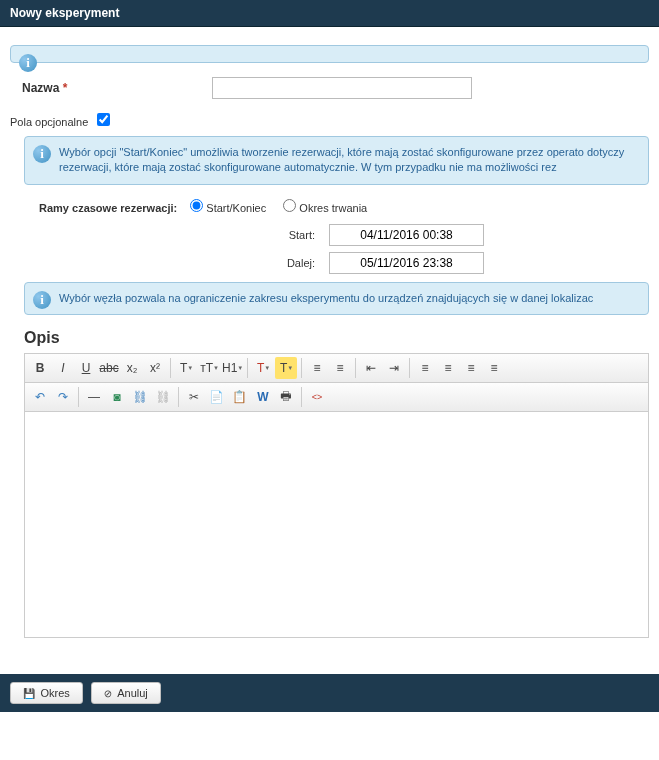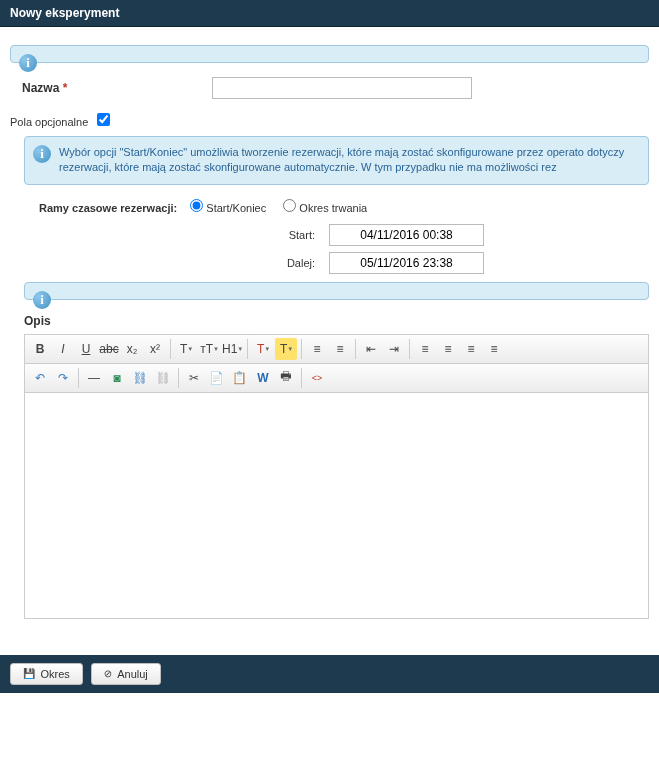--- a/index.html
+++ b/index.html
@@ -63,21 +63,21 @@
   .time-row .tlabel { width: 100px; text-align: right; padding-right: 14px; margin-left: 40px; }
   .time-row .text-input { width: 155px; text-align: center; }
   .select-input {
     border: 1px solid #bbb;
     padding: 2px 4px;
     font-size: 12px;
     width: 280px;
     background: #fff;
     height: 22px;
   }
-  .opis-label { font-weight: bold; margin: 12px 0 6px 0; font-size: 12px; }
+  .opis-label { font-weight: bold; margin: 12px 0 6px 0; font-size: 16px; }
   .editor-wrap {
     border: 1px solid #ccc;
     background: #fff;
     margin-bottom: 20px;
   }
   .toolbar {
     background: linear-gradient(#fdfdfd,#ececec);
     border-bottom: 1px solid #ccc;
     padding: 3px 4px;
     display: flex;
@@ -184,20 +184,21 @@
       <div class="tlabel">Start:</div>
       <input class="text-input" type="text" value="04/11/2016 00:38" style="">
     </div>
     <div class="time-row">
       <div class="tlabel">Dalej:</div>
       <input class="text-input" type="text" value="05/11/2016 23:38" style="">
     </div>
 
     <div class="info-box">
       <span class="info-icon-circle">i</span>
+      <span>Wybór węzła pozwala na ograniczenie zakresu eksperymentu do urządzeń znajdujących się w danej lokalizac</span>
     </div>
 
 
     <div class="opis-label">Opis</div>
 
     <div class="editor-wrap">
       <div class="toolbar">
         <span class="tb-btn" style="font-weight:bold">B</span>
         <span class="tb-btn" style="font-style:italic">I</span>
         <span class="tb-btn undl">U</span>

